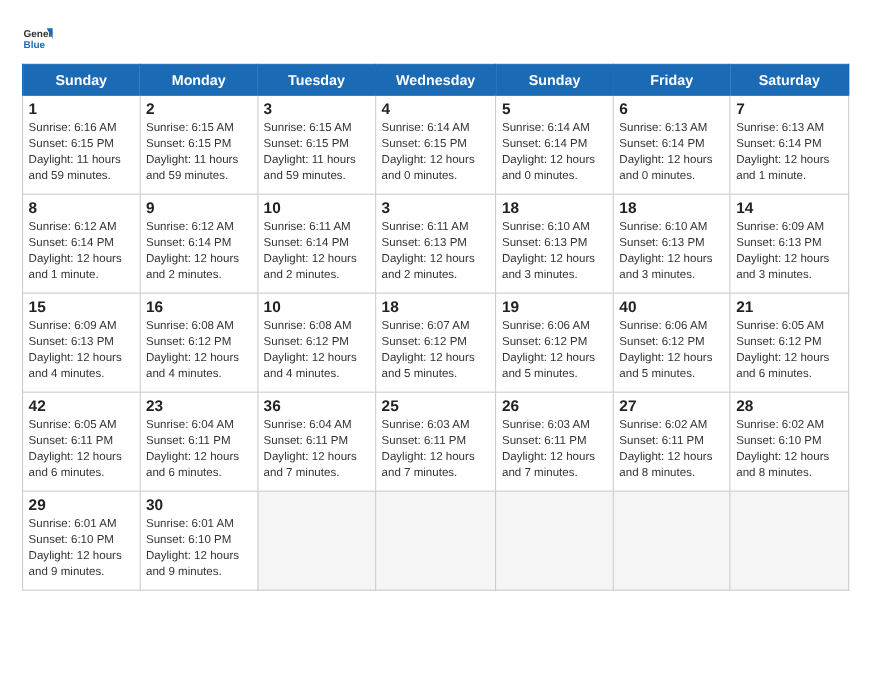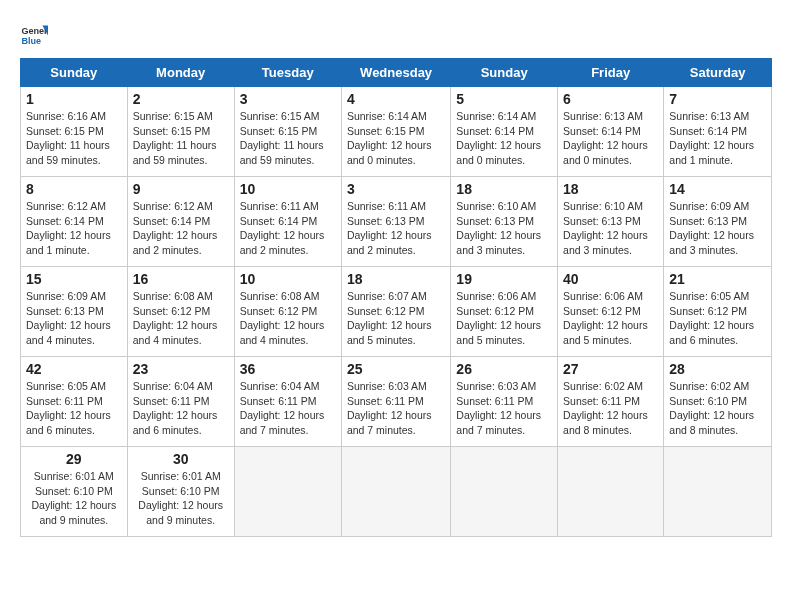--- a/index.html
+++ b/index.html
@@ -54,21 +54,20 @@
     .calendar-table tbody td {
       border: 1px solid #ccc;
       vertical-align: top;
       padding: 4px 5px;
       height: 90px;
       width: 113px;
       background: #fff;
     }
     .calendar-table tbody tr:last-child td {
       border-bottom: 1px solid #ccc;
-      text-align: center;
     }
     .day-number {
       font-size: 14px;
       font-weight: bold;
       color: #222;
       display: block;
       margin-bottom: 2px;
     }
     .day-detail {
       font-size: 10.5px;

